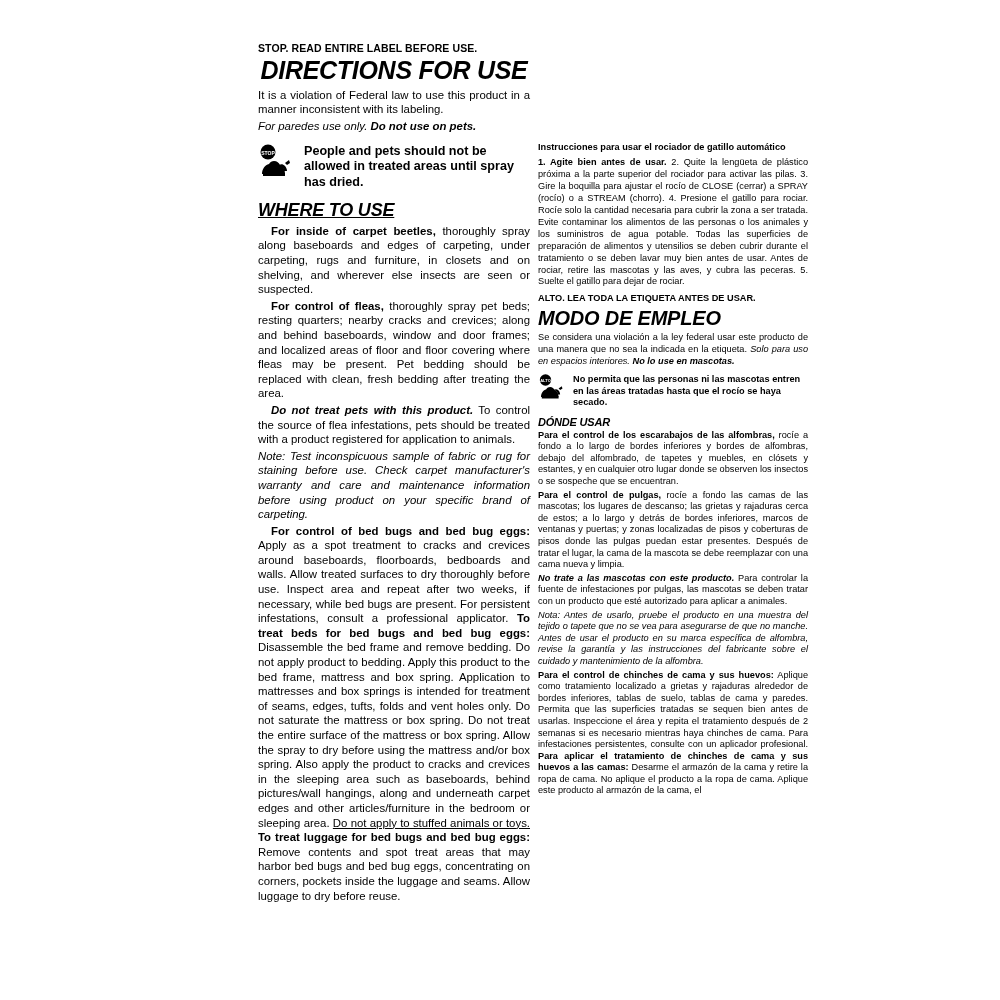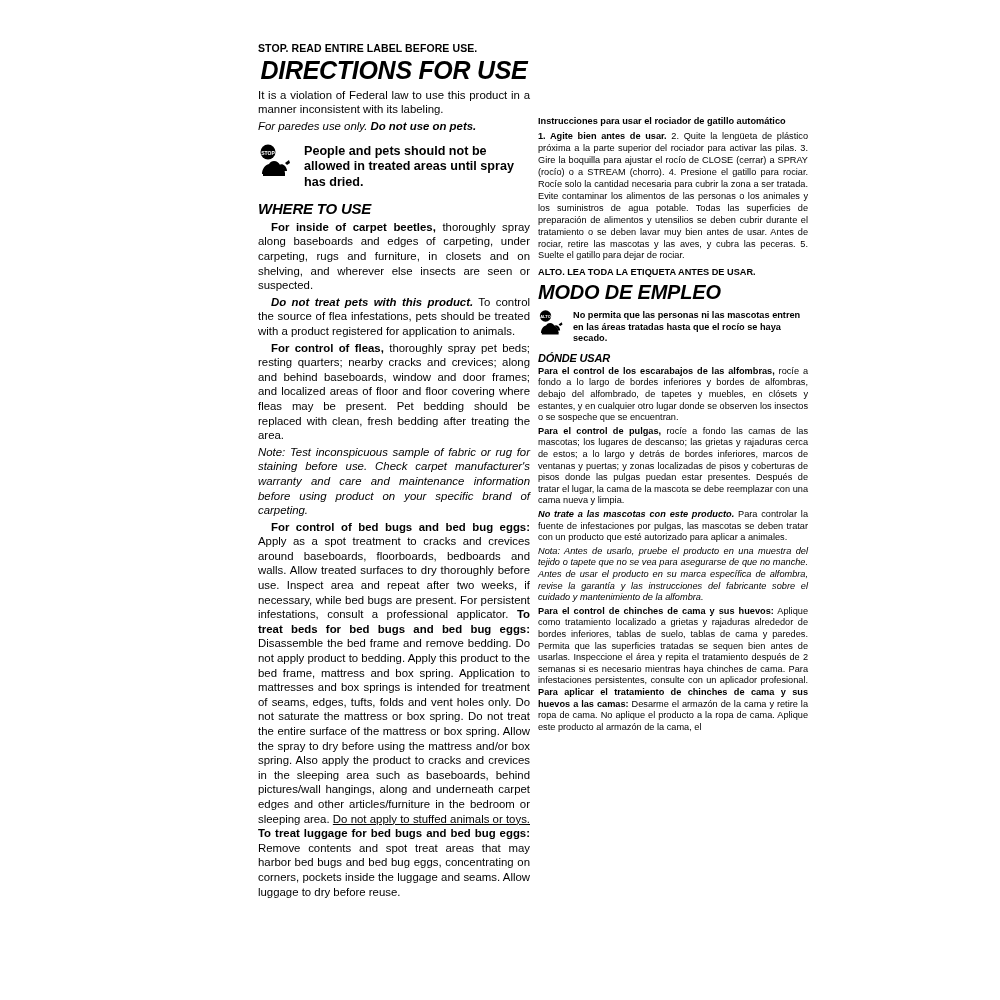--- a/index.html
+++ b/index.html
@@ -23,21 +23,21 @@
   }
   .col-left {
     position: absolute;
     left: 258px;
     top: 42px;
     width: 272px;
   }
   .col-right {
     position: absolute;
     left: 538px;
-    top: 116px;
+    top: 142px;
     width: 270px;
   }
   .tiny-head {
     font-size: 10.5px;
     font-weight: bold;
     letter-spacing: 0.1px;
     margin: 0 0 2px 0;
     line-height: 1.2;
   }
   .big-title {
@@ -69,25 +69,26 @@
     line-height: 1.26;
     margin: 0 0 2px 0;
     text-align: justify;
   }
   .ital { font-style: italic; }
   .bold { font-weight: bold; }
   .bi { font-weight: bold; font-style: italic; }
   .und { text-decoration: underline; }
   .indent { text-indent: 13px; }
   .sec-head {
-    font-size: 15px;
+    font-size: 18px;
     font-weight: bold;
     font-style: italic;
     margin: 9px 0 3px 0;
     letter-spacing: -0.2px;
+    text-decoration: underline;
   }
   .sec-head-es {
     font-size: 11px;
     font-weight: bold;
     font-style: italic;
     margin: 7px 0 2px 0;
     letter-spacing: -0.2px;
   }
   .warn-row {
     display: flex;
@@ -165,23 +166,23 @@
           <rect x="5" y="29" width="22" height="3" fill="#000"></rect>
         </svg>
       </div>
       <div class="warn-text">People and pets should not be allowed in treated areas until spray has dried.</div>
     </div>
 
     <div class="sec-head">WHERE TO USE</div>
 
     <p class="p indent"><span class="bold">For inside of carpet beetles,</span><span> thoroughly spray along baseboards and edges of carpeting, under carpeting, rugs and furniture, in closets and on shelving, and wherever else insects are seen or suspected.</span></p>
 
+    <p class="p indent"><span class="bold">For control of fleas,</span><span> thoroughly spray pet beds; resting quarters; nearby cracks and crevices; along and behind baseboards, window and door frames; and localized areas of floor and floor covering where fleas may be present. Pet bedding should be replaced with clean, fresh bedding after treating the area.</span></p>
+
     <p class="p indent"><span class="bi">Do not treat pets with this product.</span><span> To control the source of flea infestations, pets should be treated with a product registered for application to animals.</span></p>
-
-    <p class="p indent"><span class="bold">For control of fleas,</span><span> thoroughly spray pet beds; resting quarters; nearby cracks and crevices; along and behind baseboards, window and door frames; and localized areas of floor and floor covering where fleas may be present. Pet bedding should be replaced with clean, fresh bedding after treating the area.</span></p>
 
     <p class="p ital">Note: Test inconspicuous sample of fabric or rug for staining before use. Check carpet manufacturer's warranty and care and maintenance information before using product on your specific brand of carpeting.</p>
 
     <p class="p indent"><span class="bold">For control of bed bugs and bed bug eggs:</span><span> Apply as a spot treatment to cracks and crevices around baseboards, floorboards, bedboards and walls. Allow treated surfaces to dry thoroughly before use. Inspect area and repeat after two weeks, if necessary, while bed bugs are present. For persistent infestations, consult a professional applicator. </span><span class="bold">To treat beds for bed bugs and bed bug eggs:</span><span> Disassemble the bed frame and remove bedding. Do not apply product to bedding. Apply this product to the bed frame, mattress and box spring. Application to mattresses and box springs is intended for treatment of seams, edges, tufts, folds and vent holes only. Do not saturate the mattress or box spring. Do not treat the entire surface of the mattress or box spring. Allow the spray to dry before using the mattress and/or box spring. Also apply the product to cracks and crevices in the sleeping area such as baseboards, behind pictures/wall hangings, along and underneath carpet edges and other articles/furniture in the bedroom or sleeping area. </span><span class="und">Do not apply to stuffed animals or toys.</span><span class="bold"> To treat luggage for bed bugs and bed bug eggs:</span><span> Remove contents and spot treat areas that may harbor bed bugs and bed bug eggs, concentrating on corners, pockets inside the luggage and seams. Allow luggage to dry before reuse.</span></p>
 
   </div>
 
   <div class="col-right">
 
     <div class="es-intro bold">Instrucciones para usar el rociador de gatillo automático</div>
@@ -189,20 +190,21 @@
     <p class="es-instr"><span class="bold">1. Agite bien antes de usar.</span>
       <span>2. Quite la lengüeta de plástico próxima a la parte superior del rociador para activar las pilas.</span>
       <span>3. Gire la boquilla para ajustar el rocío de CLOSE (cerrar) a SPRAY (rocío) o a STREAM (chorro).</span>
       <span>4. Presione el gatillo para rociar. Rocíe solo la cantidad necesaria para cubrir la zona a ser tratada. Evite contaminar los alimentos de las personas o los animales y los suministros de agua potable. Todas las superficies de preparación de alimentos y utensilios se deben cubrir durante el tratamiento o se deben lavar muy bien antes de usar. Antes de rociar, retire las mascotas y las aves, y cubra las peceras.</span>
       <span>5. Suelte el gatillo para dejar de rociar.</span></p>
 
     <div class="es-intro bold">ALTO. LEA TODA LA ETIQUETA ANTES DE USAR.</div>
 
     <div class="big-title-es">MODO DE EMPLEO</div>
 
+    <p class="p-es"><span>Se considera una violación a la ley federal usar este producto de una manera que no sea la indicada en la etiqueta.</span> <span class="ital">Solo para uso en espacios interiores.</span> <span class="bi">No lo use en mascotas.</span></p>
 
     <div class="warn-row-es">
       <div class="icon-stop-es">
         <svg viewBox="0 0 29 26" width="29" height="26" aria-hidden="true">
           <circle cx="7.5" cy="6" r="5.7" fill="#000"></circle>
           <text x="7.5" y="7.8" font-size="4" font-family="Liberation Sans, sans-serif" fill="#fff" text-anchor="middle" font-weight="bold">ALTO</text>
           <path d="M3 23 c0-4 2.3-6.9 5.3-7.7 c0.8-1.5 2.3-2.3 3.8-2.3 c2.3 0 3.8 1.5 4.6 3.1 c2.3 0.8 3.8 3.1 3.8 6.9 z" fill="#000"></path>
           <path d="M16 15.8 c1.5-0.8 3.1-0.8 4.6 0.8 c0.8 0.8 1.5 2.3 1.5 3.8 l-2.3 0 c0-1.5-0.8-2.3-1.5-3.1 z" fill="#000"></path>
           <path d="M20.6 14.5 l3.1-2.3 l0.8 2.3 l-2.3 1.5 z" fill="#000"></path>
           <rect x="3.8" y="22.2" width="16.8" height="2.3" fill="#000"></rect>

